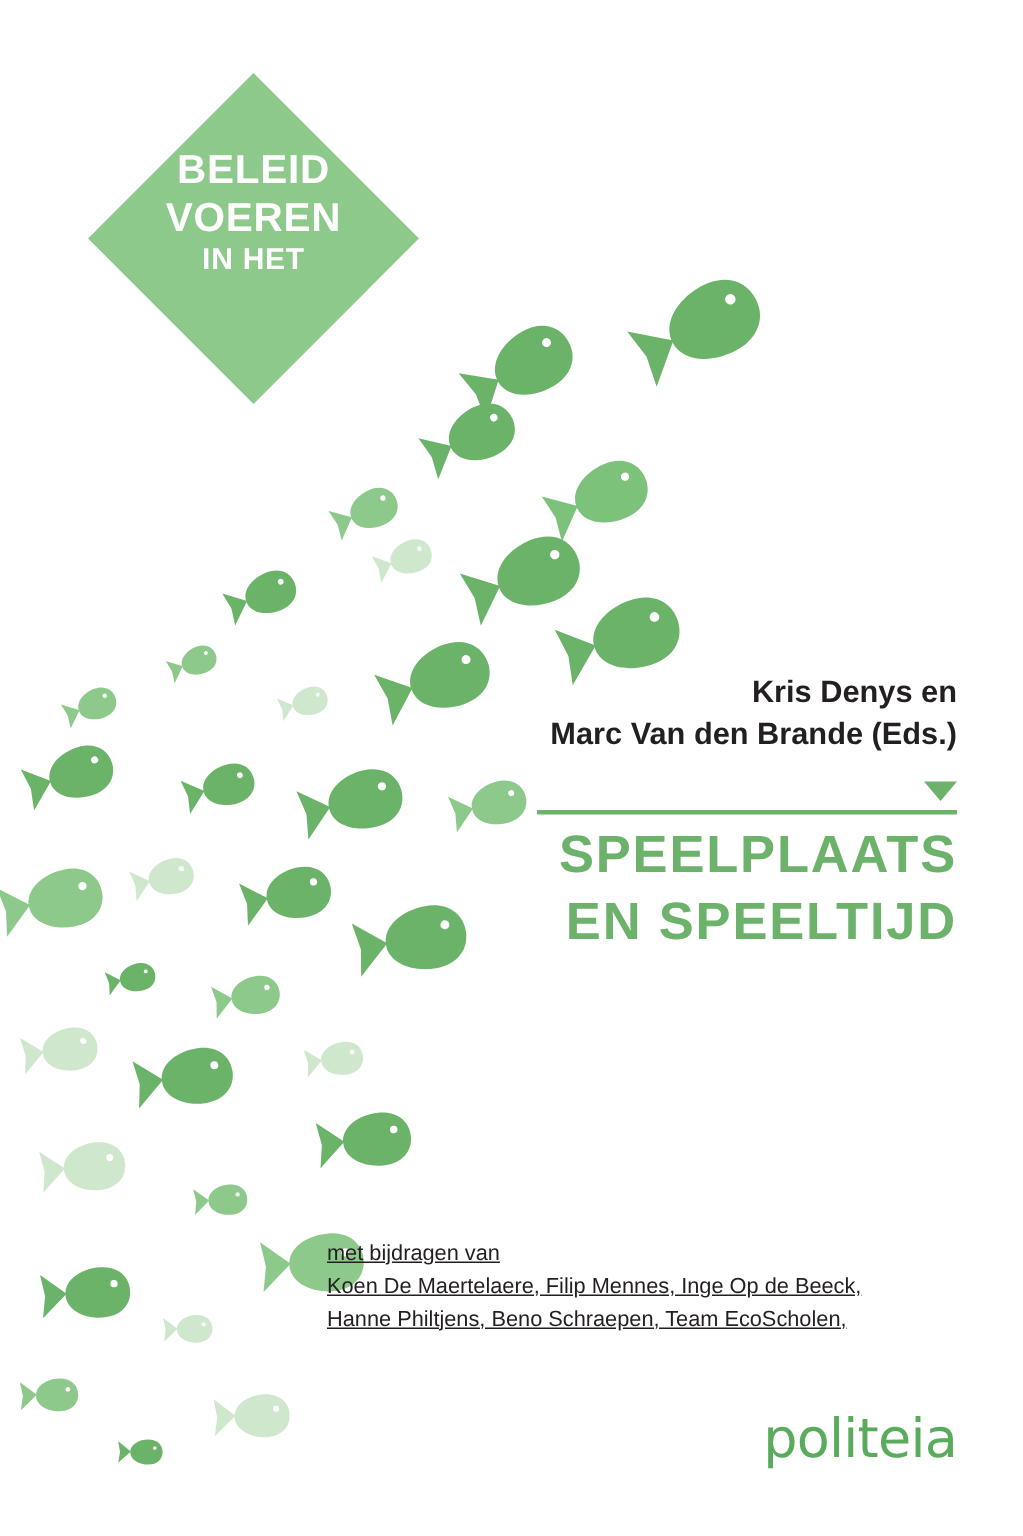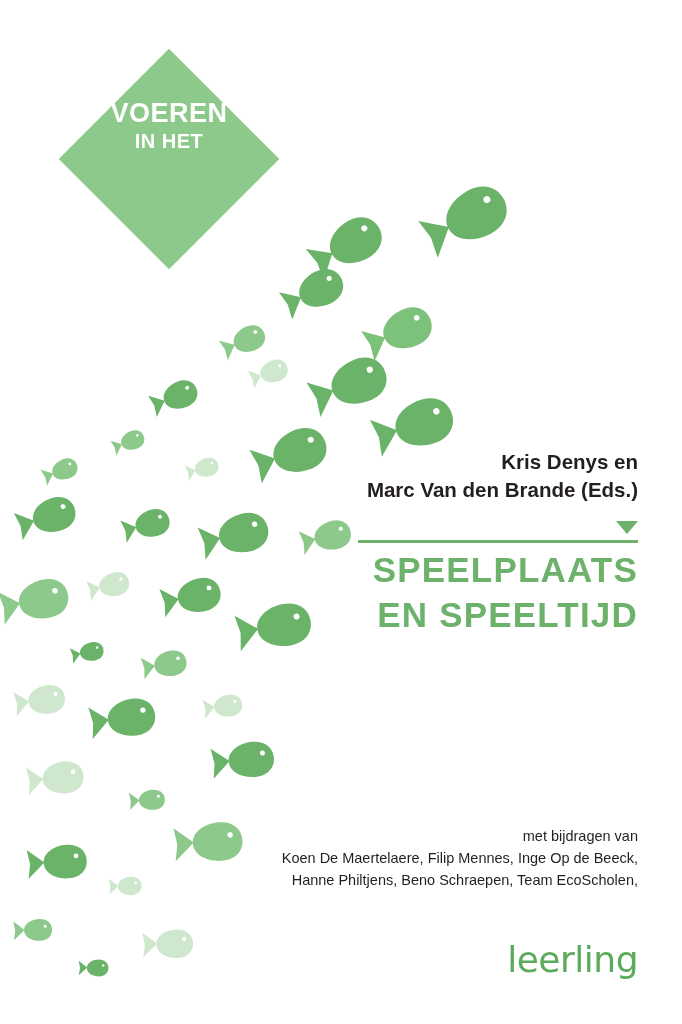--- a/index.html
+++ b/index.html
@@ -113,24 +113,25 @@
     text-align: right;
     color: #231f20;
     font-size: 27px;
     line-height: 1.42;
   }
   .contrib {
     position: absolute;
     right: 44px;
     top: 826px;
     width: 420px;
-    text-align: right;
+    text-align: left;
     color: #231f20;
     font-size: 14.5px;
     line-height: 1.5;
+    text-decoration: underline;
   }
   .contrib .intro { display: block; }
 
   
   .logo {
     position: absolute;
     right: 44px;
     bottom: 44px;
     color: #5aab5c;
     font-family: "DejaVu Sans", sans-serif;
@@ -192,21 +193,22 @@
         <use href="#fish" transform="translate(36,930) rotate(-2) scale(0.26)" fill="#8dc98a"></use>
         <use href="#fish" transform="translate(172,944) rotate(-2) scale(0.34)" fill="#cfe8cd"></use>
         <use href="#fish" transform="translate(96,968) rotate(0) scale(0.20)" fill="#6ab368"></use>
       </g>
     </svg>
   </div>
 
   <div class="badge">
     <div class="diamond"></div>
     <div class="badge-text">
-      <div class="l1">VOEREN</div>
+      <div class="l1">BELEID</div>
+      <div class="l2">VOEREN</div>
       <div class="l3">IN HET</div>
     </div>
   </div>
 
   <div class="authors">
     <div>Kris Denys en</div>
     <div>Marc Van den Brande (Eds.)</div>
   </div>
 
   <div class="tri"></div>
@@ -217,15 +219,15 @@
     <div>EN SPEELTIJD</div>
   </div>
 
 
   <div class="contrib">
     <span class="intro">met bijdragen van</span>
     <div>Koen De Maertelaere, Filip Mennes, Inge Op de Beeck,</div>
     <div>Hanne Philtjens, Beno Schraepen, Team EcoScholen,</div>
   </div>
 
-  <div class="logo">leerling</div>
+  <div class="logo">politeia</div>
 
 </div>
 
 </body></html>

